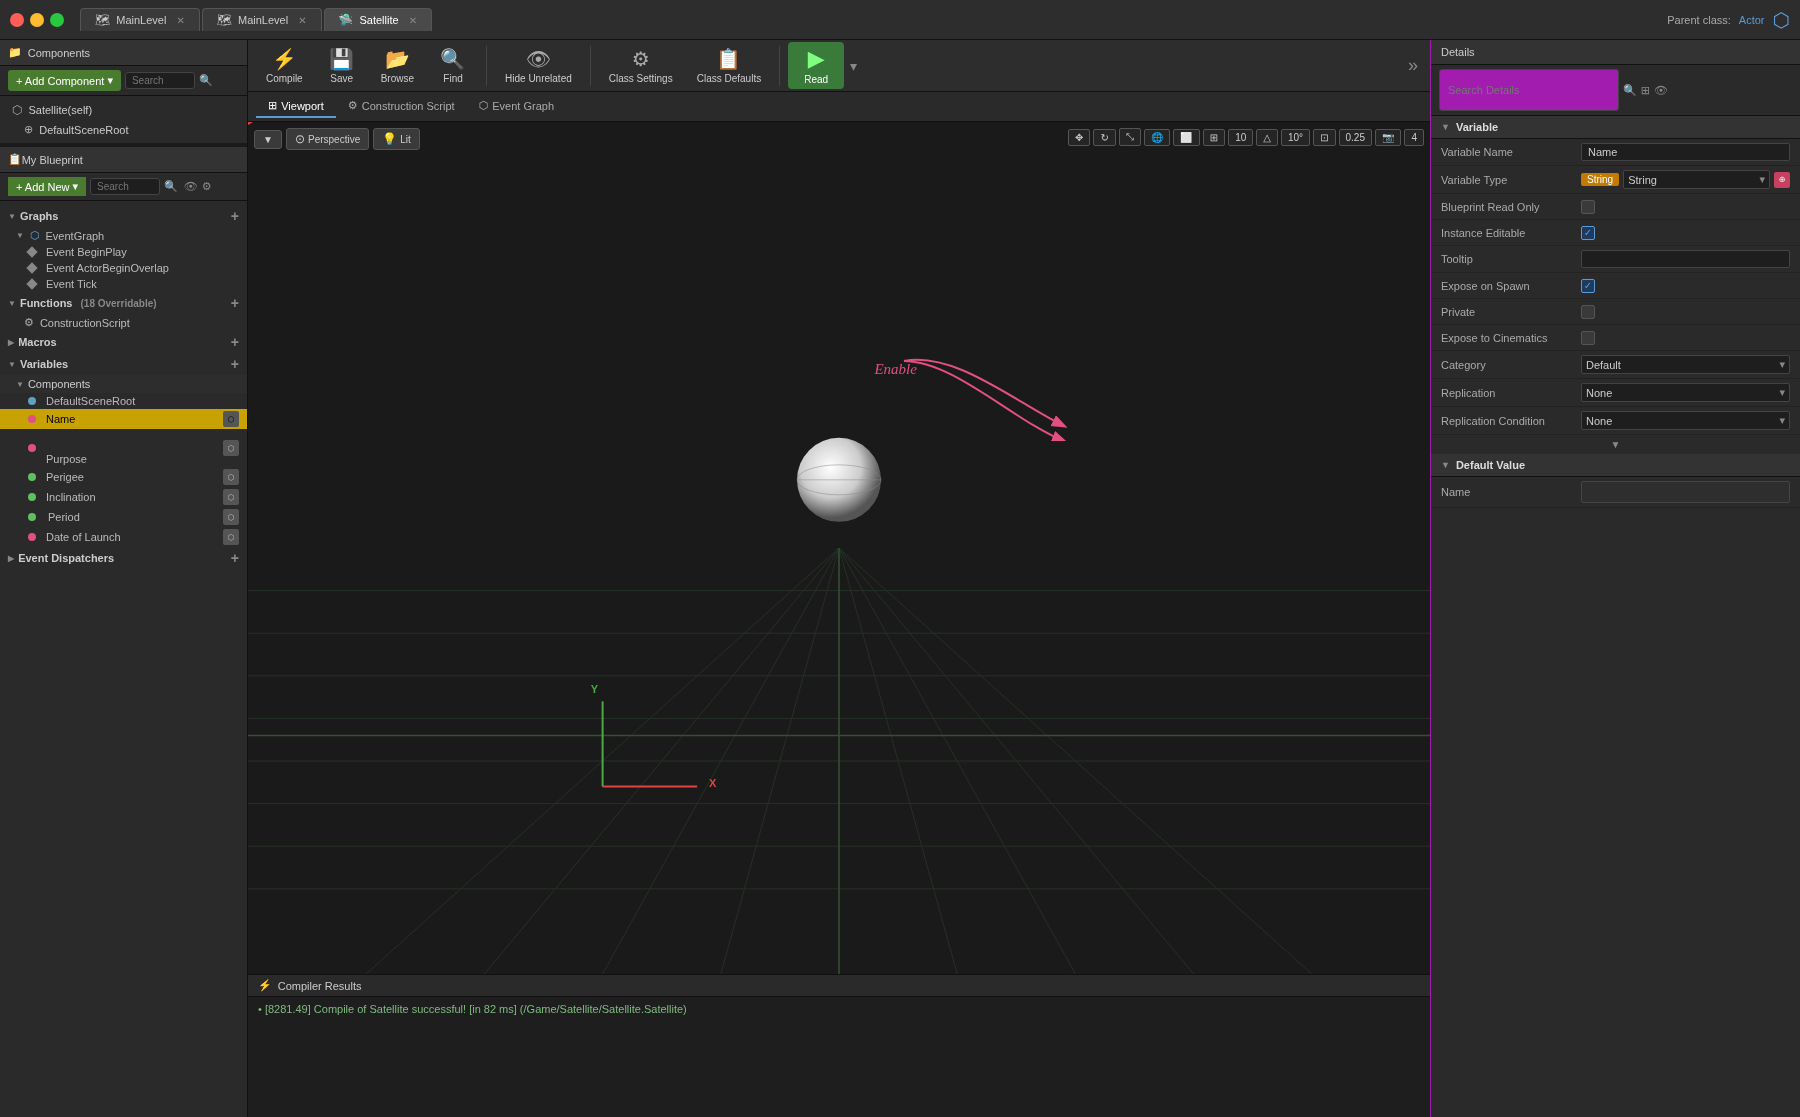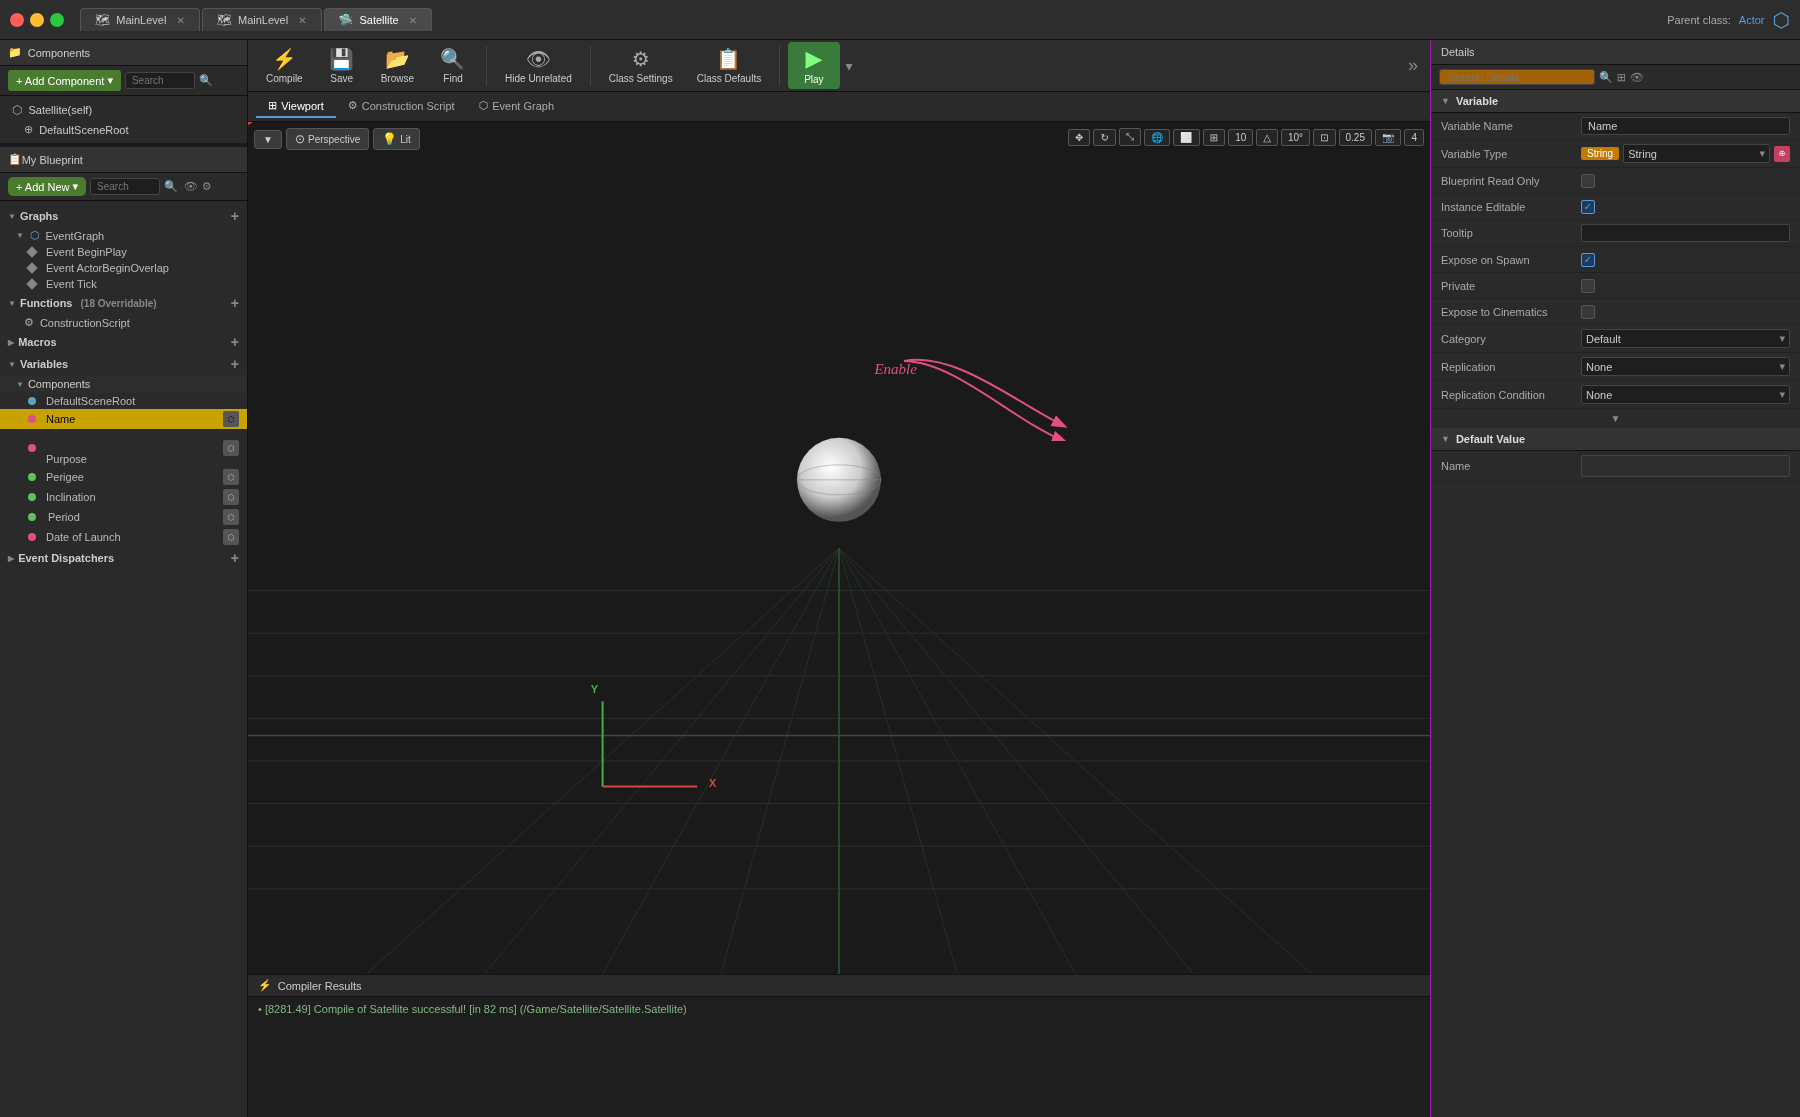--- a/index.html
+++ b/index.html
@@ -145,21 +145,21 @@
       display: flex;
       align-items: center;
       gap: 4px;
       border-bottom: 1px solid #111;
     }
     .add-new-btn {
       background: #4a7c2f;
       color: #fff;
       border: none;
       padding: 3px 8px;
-      border-radius: 5px;
+      border-radius: 0;
       font-size: 11px;
       cursor: pointer;
       display: flex;
       align-items: center;
       gap: 3px;
     }
     .bp-search {
       background: #1e1e1e;
       border: 1px solid #444;
       color: #ccc;
@@ -373,27 +373,27 @@
     }
     .details-header {
       background: #333;
       padding: 6px 10px;
       display: flex;
       align-items: center;
       gap: 6px;
       border-bottom: 1px solid #111;
     }
     .details-search {
-      background: #a16207;
+      background: #a21caf;
       border: 1px solid #444;
       color: #ccc;
-      padding: 1px 8px;
+      padding: 14px 8px;
       border-radius: 3px;
       font-size: 11px;
-      width: 156px;
+      width: 180px;
     }
     .details-content {
       flex: 1;
       overflow-y: auto;
       padding: 0;
     }
     .section-header {
       background: #333;
       padding: 5px 10px;
       display: flex;
@@ -728,21 +728,21 @@
         <span class="tool-icon">⚙</span>
         <span class="tool-label">Class Settings</span>
       </div>
       <div class="tool-btn">
         <span class="tool-icon">📋</span>
         <span class="tool-label">Class Defaults</span>
       </div>
       <div class="tool-separator"></div>
       <div class="play-btn">
         <span class="play-icon">▶</span>
-        <span class="tool-label" style="color:#fff;">Play</span>
+        <span class="tool-label" style="color:#fff;">Read</span>
       </div>
       <span style="color:#888; font-size:14px; margin-left:2px;">▾</span>
       <div style="margin-left:auto;">
         <span class="more-btn">»</span>
       </div>
     </div>
 
     <div class="editor-tabs">
       <div class="editor-tab active">
         <span>⊞</span>

